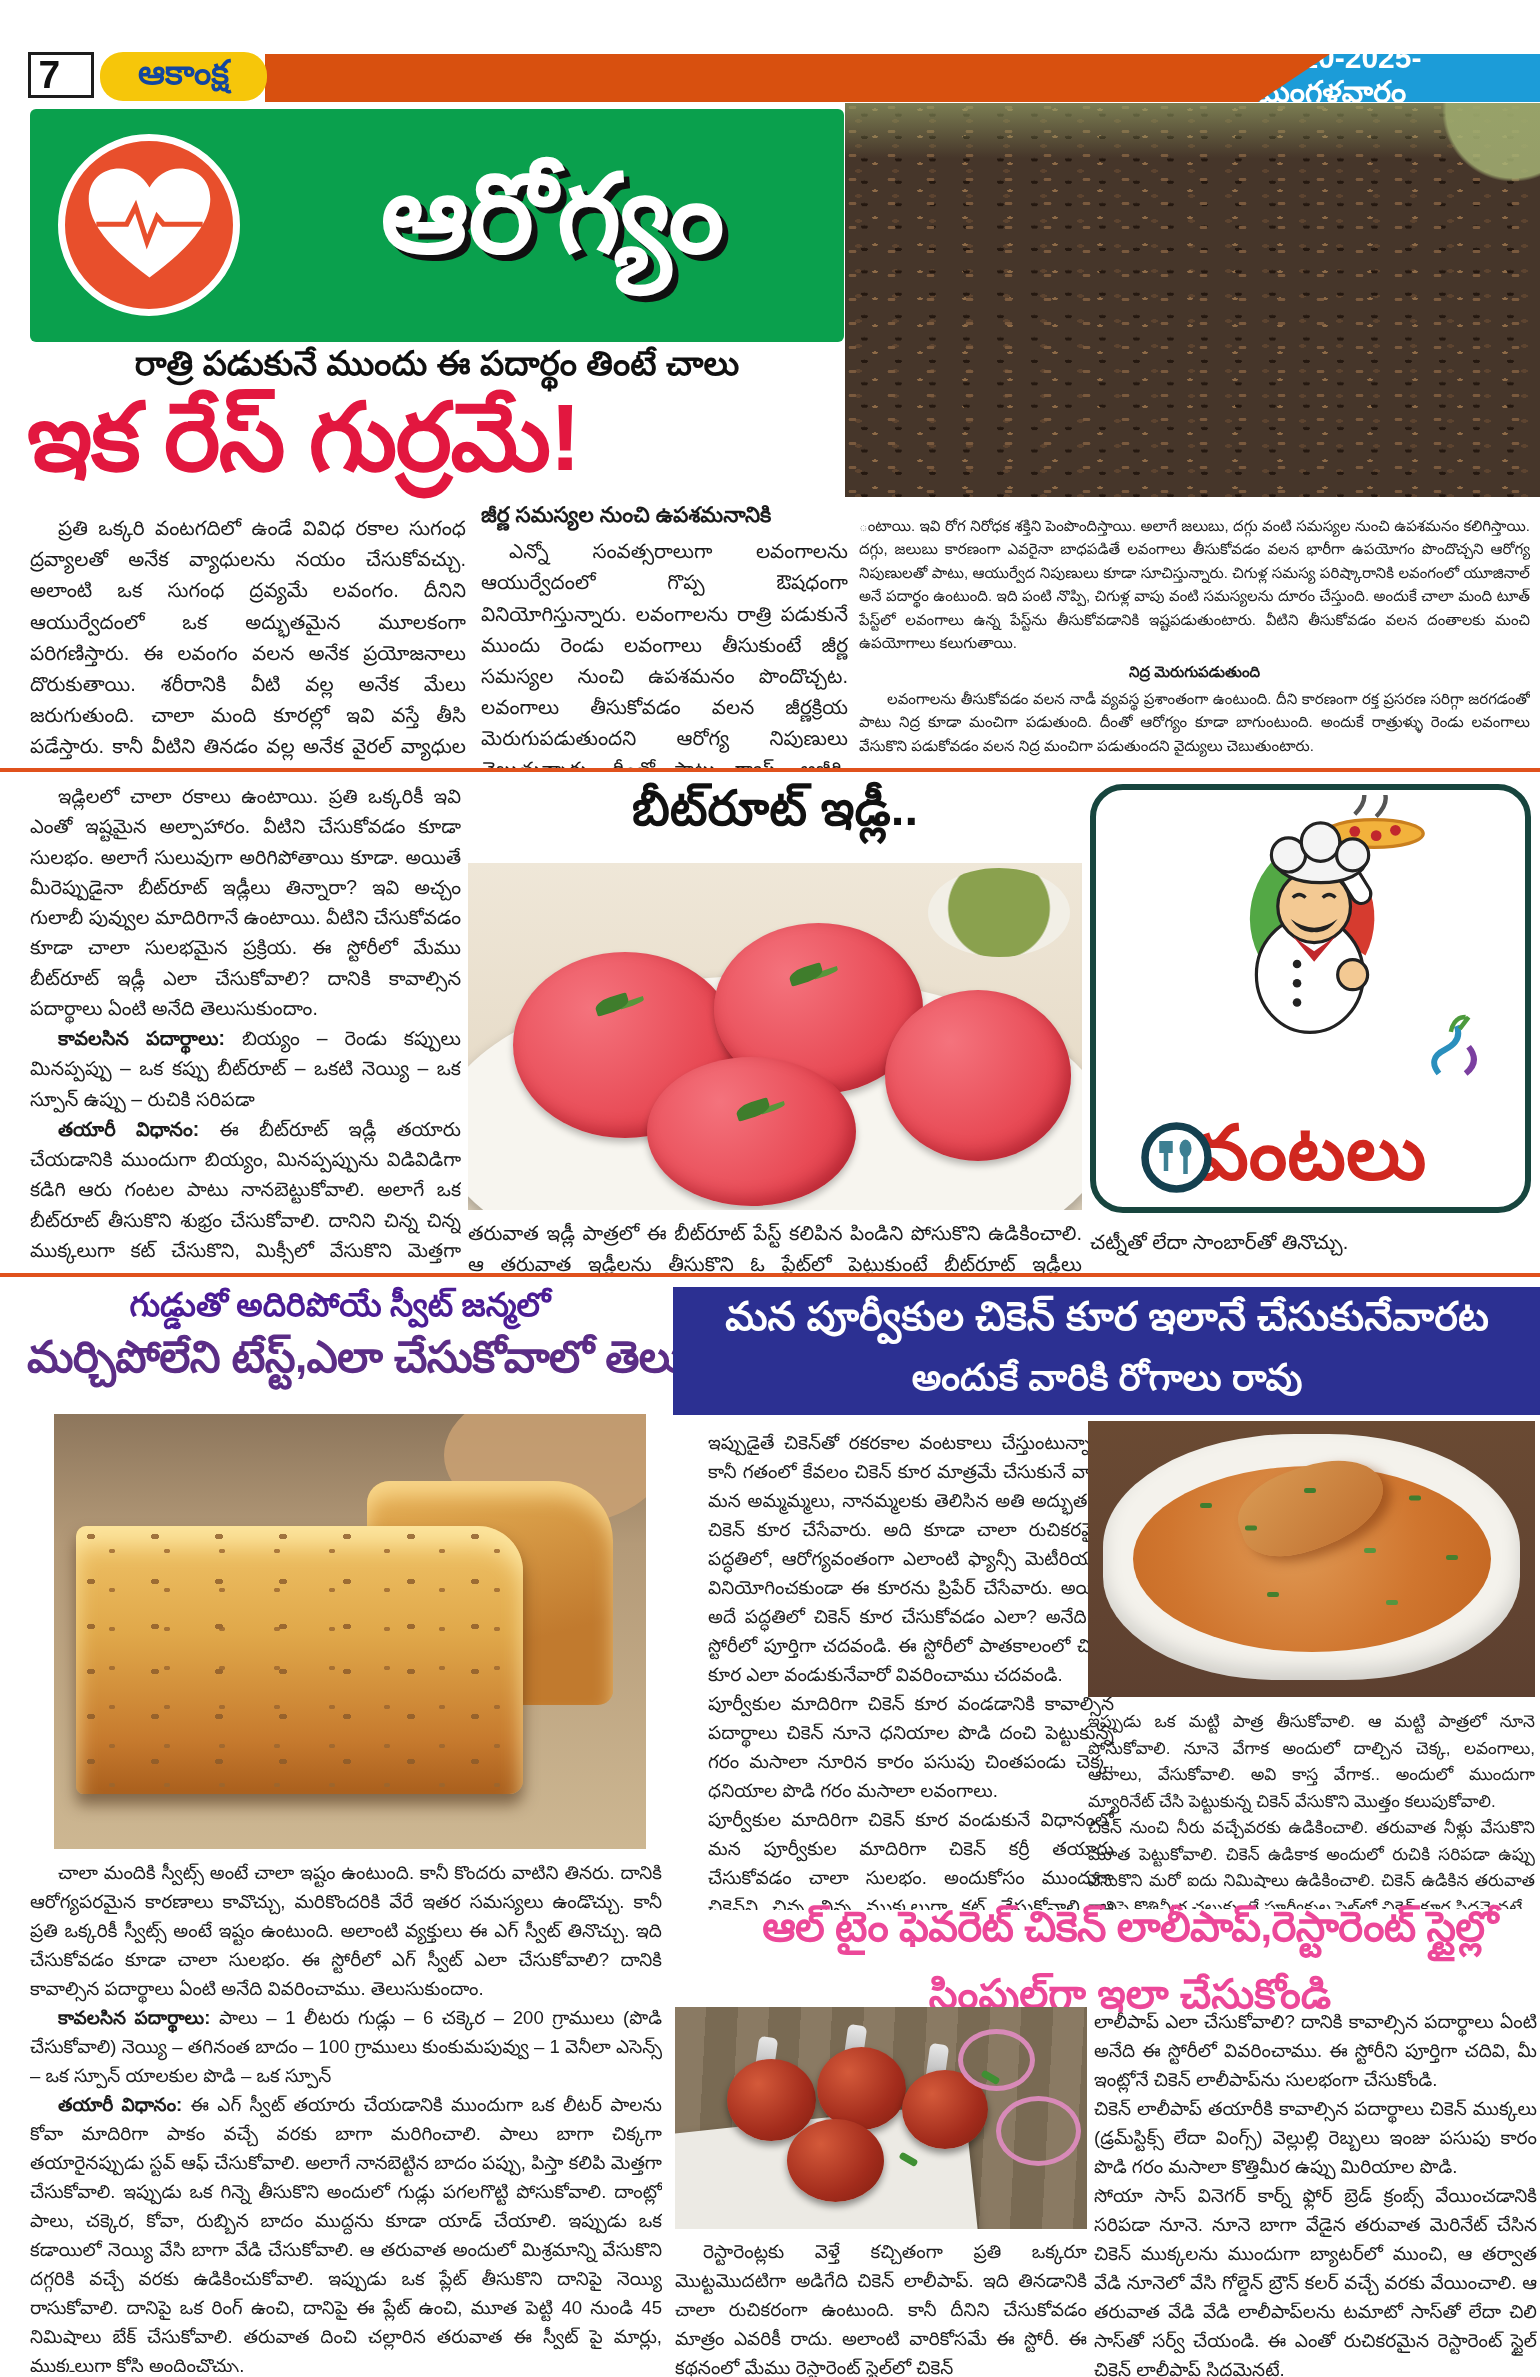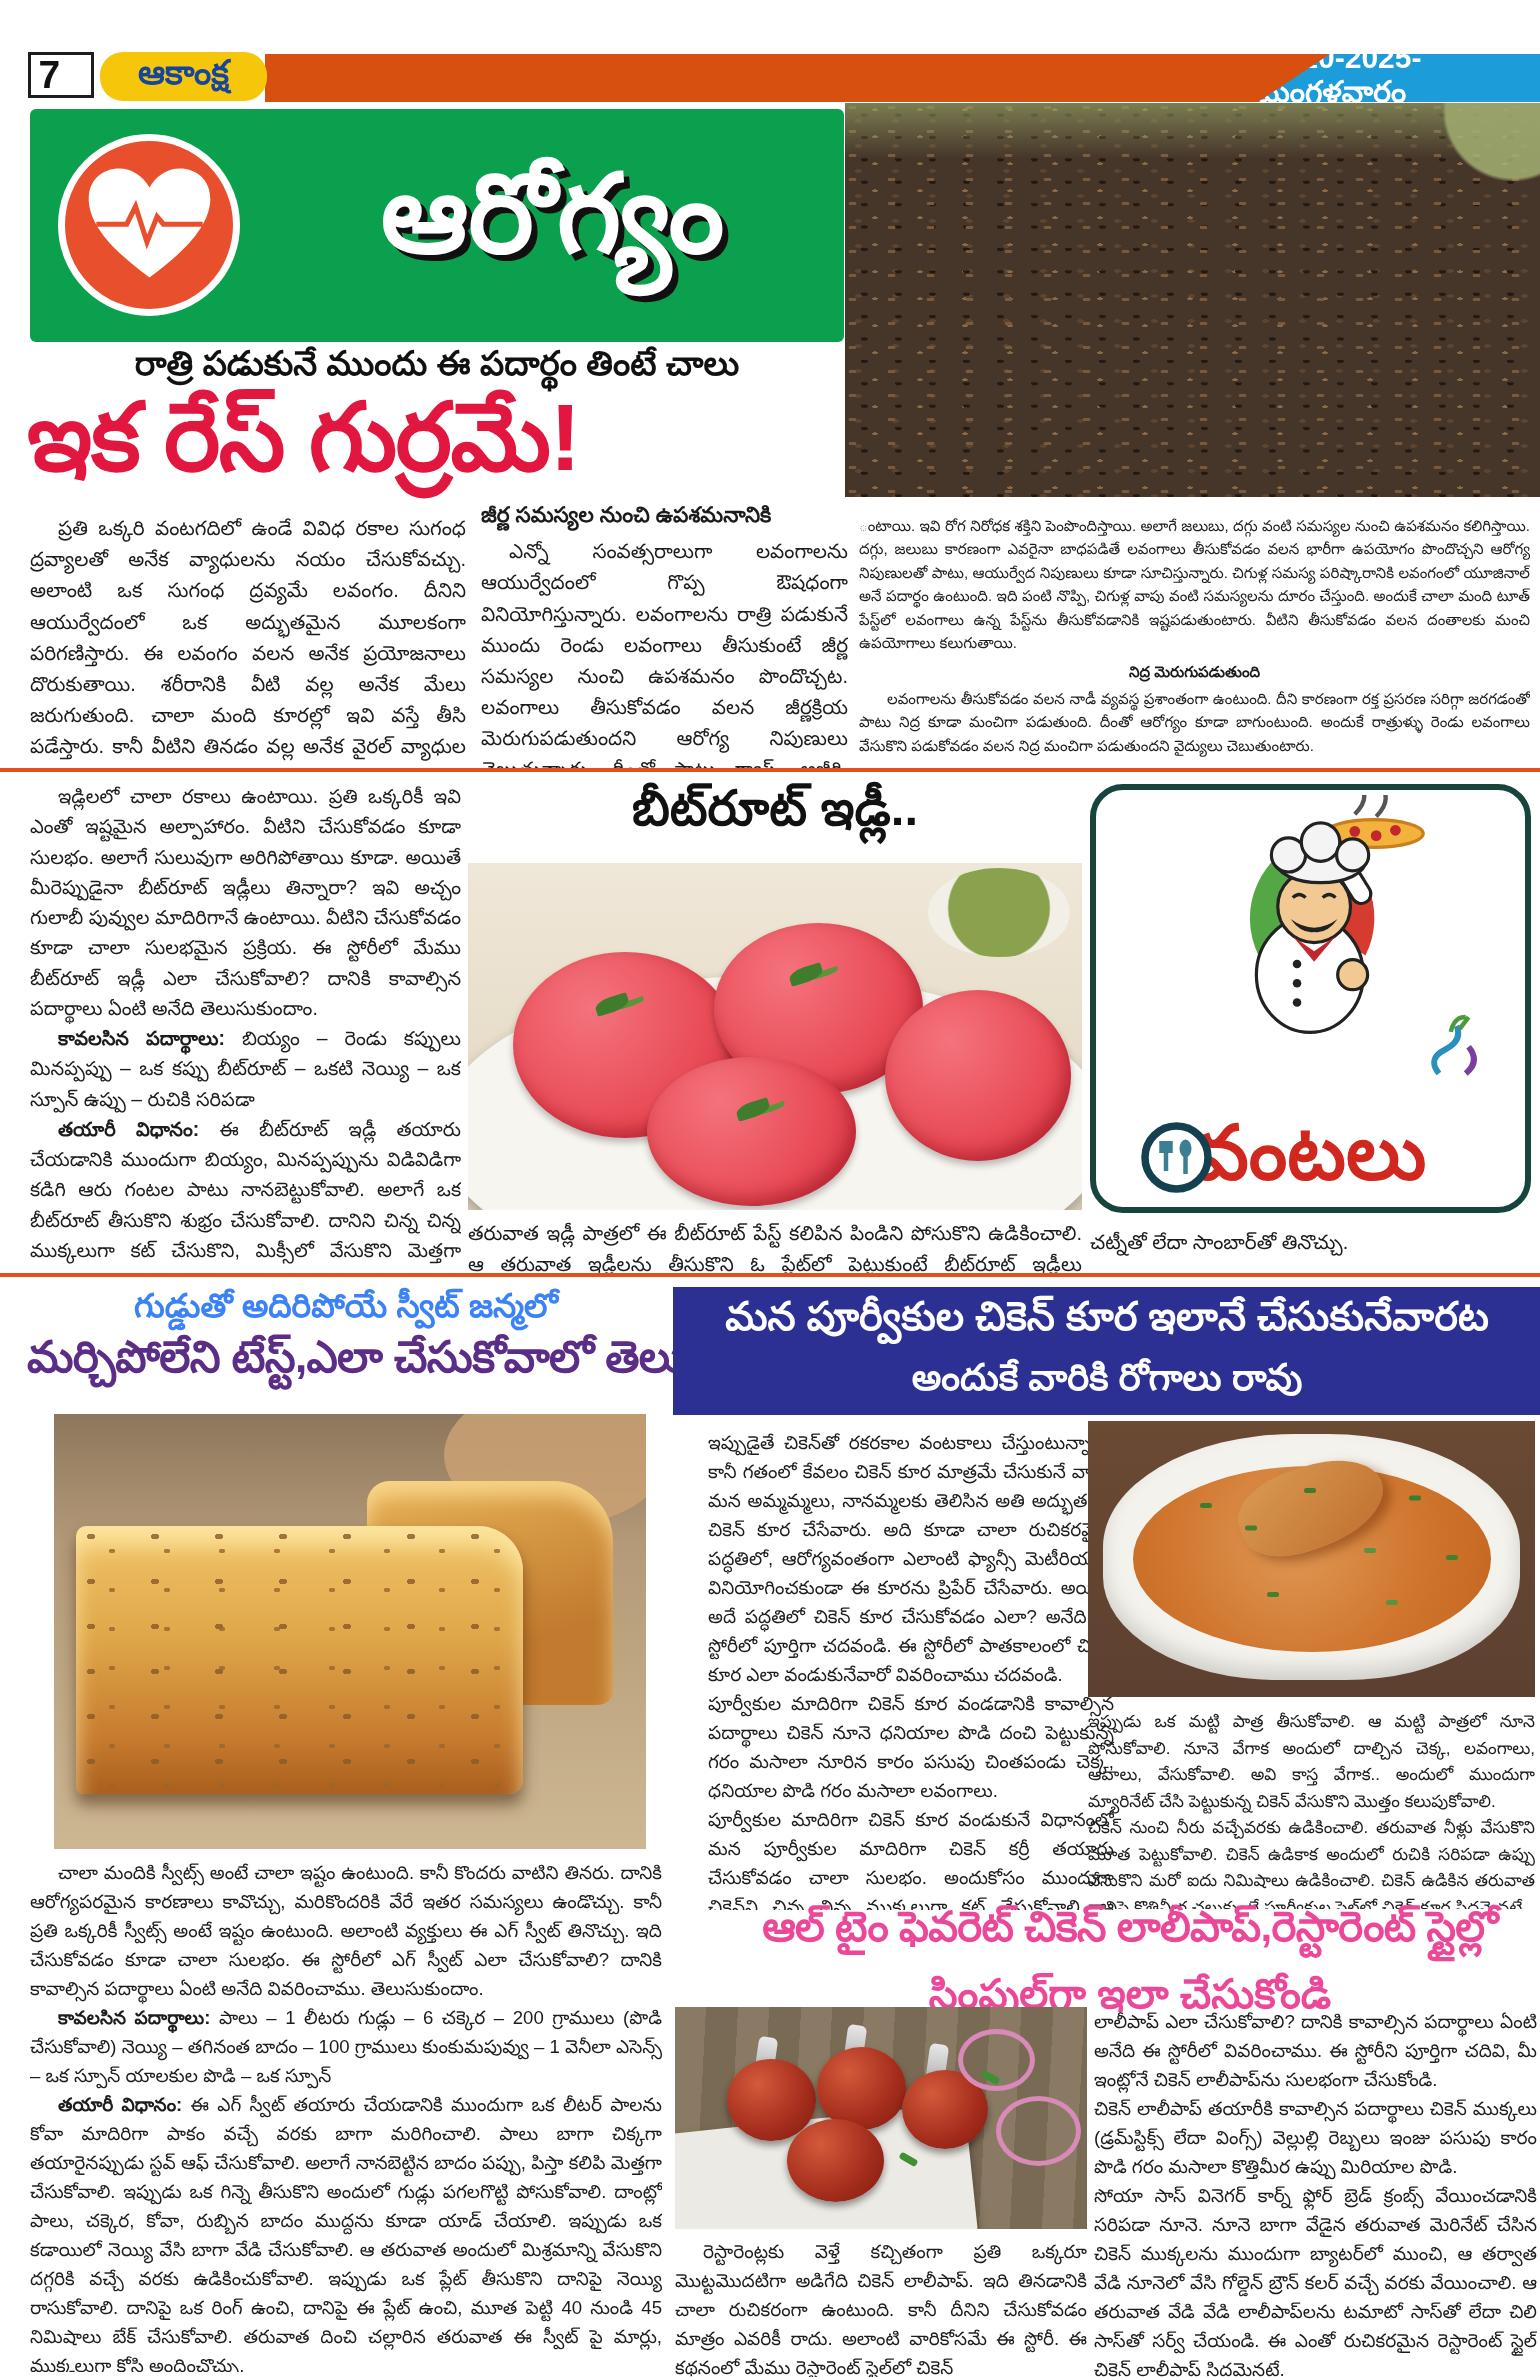--- a/index.html
+++ b/index.html
@@ -73,22 +73,22 @@
   .idli-caption{left:468px;top:1218px;width:614px;font-size:20px;height:57px;}
   .tv-logo{position:absolute;left:1090px;top:784px;width:441px;height:429px;background:#fff;
            border:6.7px solid #17453e;border-radius:33px;box-sizing:border-box;overflow:hidden;}
   .tv-chef{position:absolute;left:52px;top:4.5px;width:328px;height:246px;}
   .tv-word{position:absolute;left:0;width:100%;text-align:center;color:#d0271f;font-weight:bold;
            font-size:76px;line-height:1;white-space:nowrap;}
   .tv-w1{top:245px;}
   .tv-w2{top:325px;}
   .tv-caption{left:1090px;top:1227px;width:446px;font-size:20px;height:45px;text-align:left;}
   
-  .sweet-kicker{position:absolute;left:30px;top:1287px;width:632px;text-align:center;
-                font-size:33px;font-weight:bold;color:#3b82f6;}
+  .sweet-kicker{position:absolute;left:24px;top:1287px;width:632px;text-align:center;
+                font-size:33px;font-weight:bold;color:#4c1d95;font-family:Liberation Serif, serif;}
   .sweet-head{position:absolute;left:27px;top:1332px;width:638px;text-align:center;
               font-size:44px;font-weight:800;color:#5b2d86;white-space:nowrap;letter-spacing:-0.7px;}
   .cake-photo{position:absolute;left:54px;top:1414px;width:592px;height:435px;
               background:linear-gradient(180deg,#8d765c 0,#b49a78 30%,#cdb792 100%);overflow:hidden;}
   .cake{position:absolute;left:22.4px;top:112px;width:447px;height:268px;
         background:linear-gradient(180deg,#f0c469 0,#e0a84a 40%,#c67a2e 80%,#a95f1d 100%);
         border-radius:10.4px 45px 13.4px 7.5px;
         box-shadow:inset 0 19.4px 22.4px rgba(255,236,170,.8),0 10.4px 15px rgba(60,30,5,.5);}
   .cake:before{content:"";position:absolute;inset:0;
         background-image:radial-gradient(6.7px 4.5px at 15px 10.4px,#8a5a2a 60%,transparent 65%),

